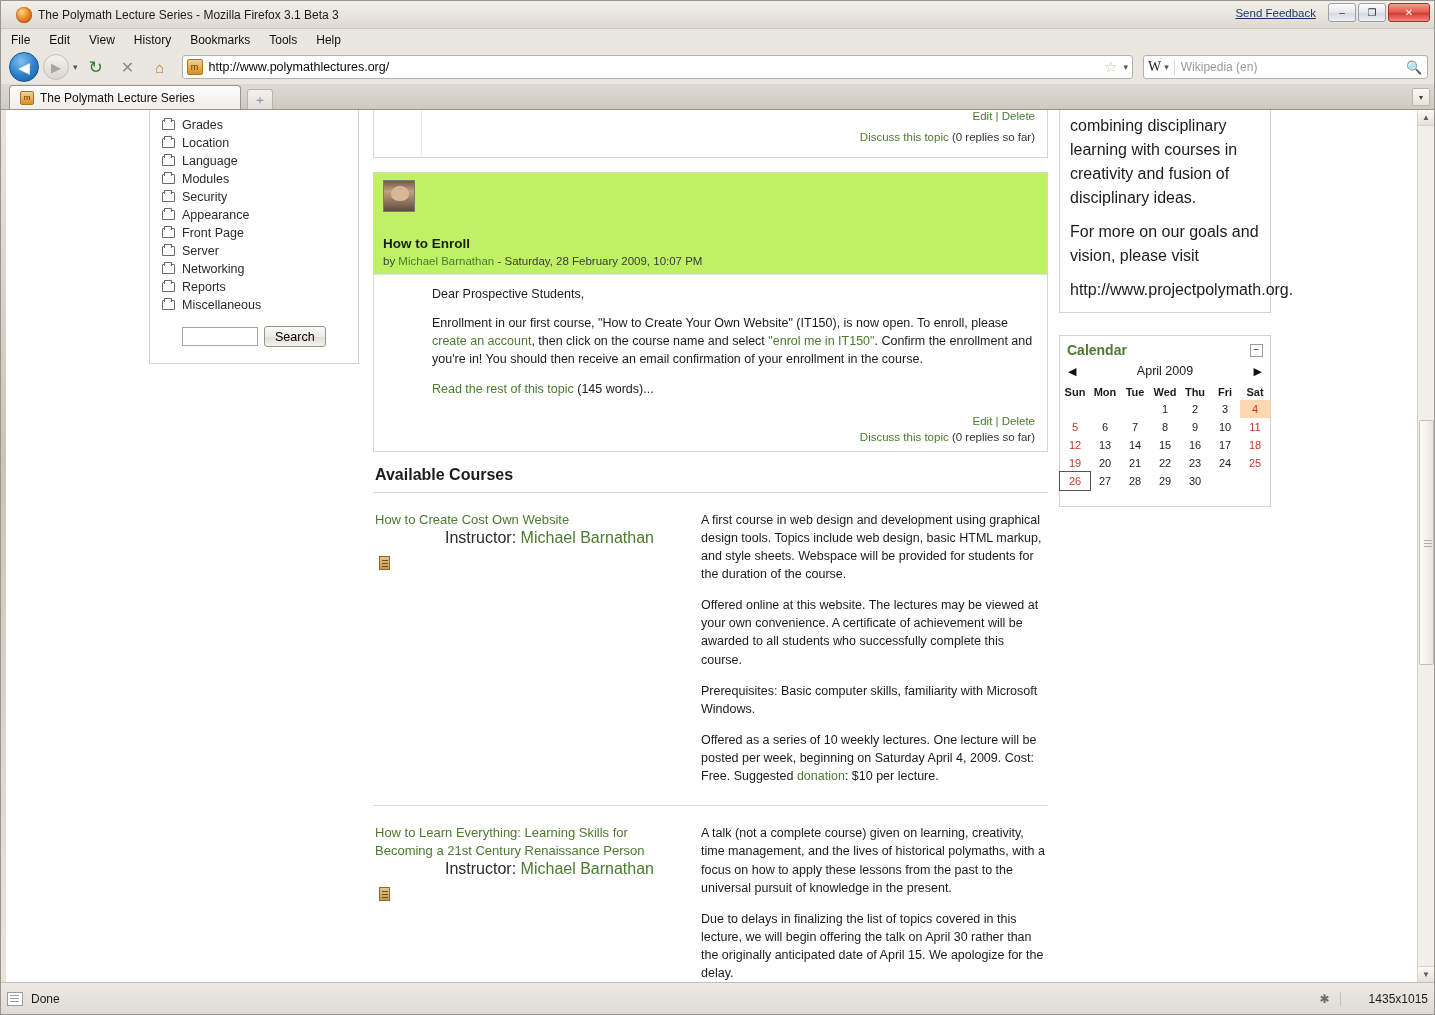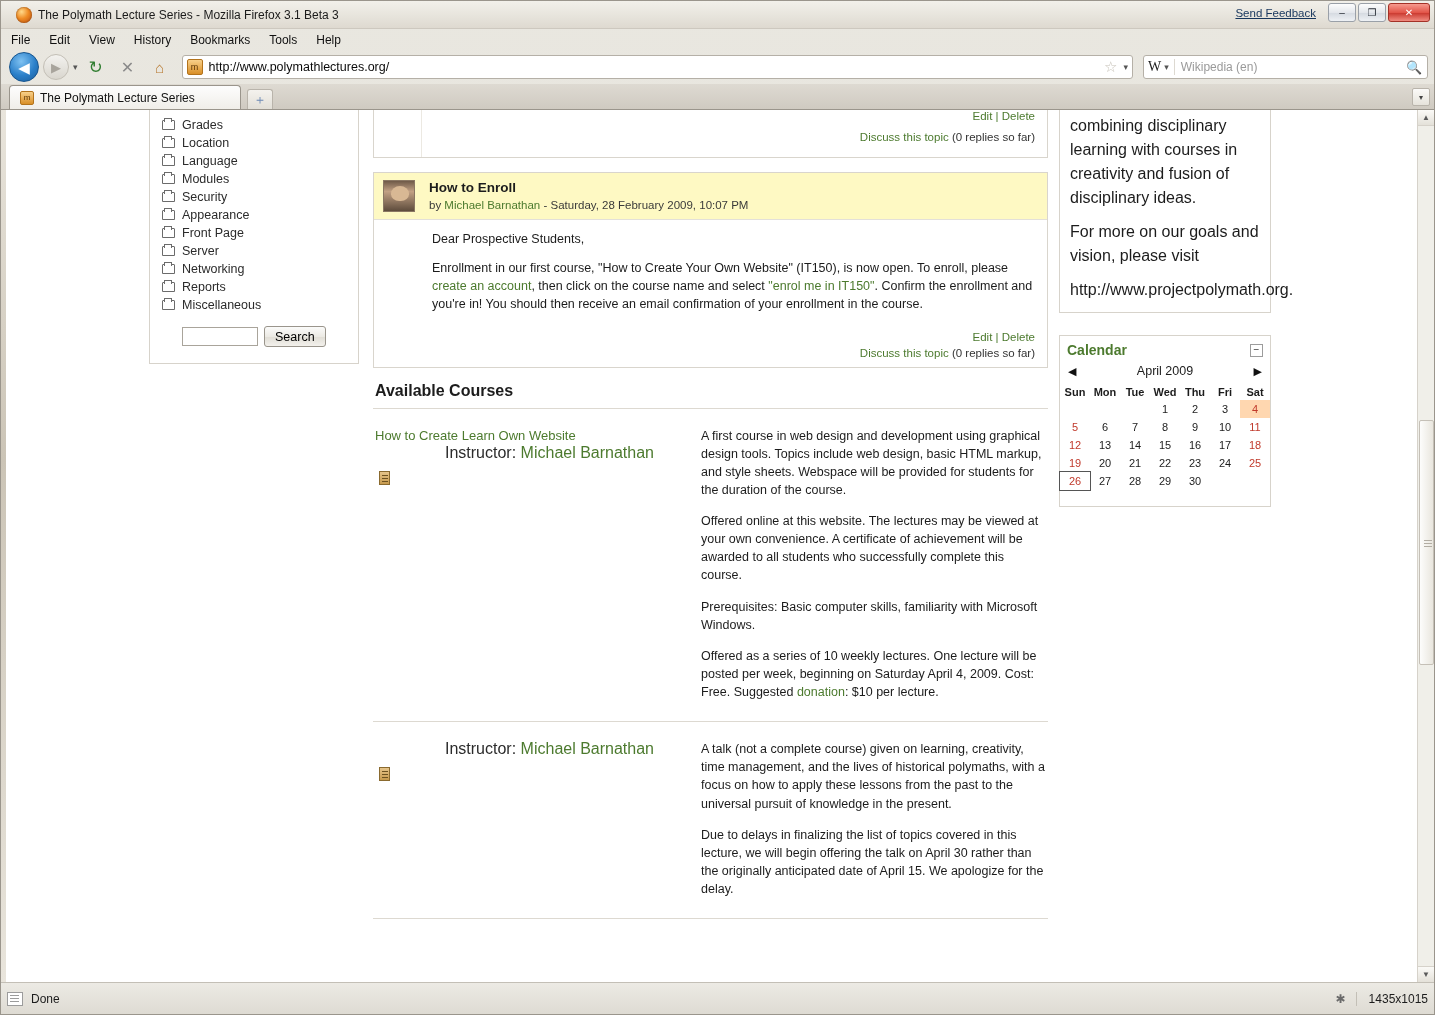--- a/index.html
+++ b/index.html
@@ -279,24 +279,25 @@
     position: absolute;
     left: 224px; top: 0;
     width: 675px;
   }
   .post {
     border: 1px solid #d9d5cd;
     background: #fff;
     margin-bottom: 14px;
   }
   .post-head {
-    display: flex; align-items: flex-start; gap: 14px;
-    background: #fef9c3;
+    display: flex; align-items: flex-start; gap: 24px;
+    background: #bef264;
     border-bottom: 1px solid #e3e0d9;
     padding: 7px 9px;
+    flex-direction: column;
   }
   .avatar {
     width: 32px; height: 32px;
     background: linear-gradient(to bottom, #6f5a48 0%, #c2a184 35%, #5e4c3c 100%);
     border: 1px solid #8a7763;
     flex: none;
     position: relative;
     overflow: hidden;
   }
   .avatar:after {
@@ -486,21 +487,21 @@
   .status-icon:after {
     content: ""; position: absolute; left: 2px; top: 2px;
     width: 9px; height: 1px; background: #9c9c9c;
     box-shadow: 0 3px 0 #9c9c9c, 0 6px 0 #9c9c9c;
   }
   .status-right {
     margin-left: auto; display: flex; align-items: center; gap: 10px;
   }
   .dims {
     border-left: 1px solid #c3bfb6;
-    padding-left: 12px; font-size: 12px; color: #1c1c1c;
+    padding-left: 28px; font-size: 12px; color: #1c1c1c;
   }
   .bug-icon { color: #6a6a6a; font-size: 12px; }
 </style>
 </head>
 <body>
 
 <div class="window">
 
   <div class="titlebar">
     <div class="ff-logo"></div>
@@ -641,55 +642,60 @@
                   <a class="link">Michael Barnathan</a>
                   <span>- Saturday, 28 February 2009, 10:07 PM</span>
                 </div>
               </div>
             </div>
             <div class="post-body">
               <p>Dear Prospective Students,</p>
               <p>
                 <span>Enrollment in our first course, "How to Create Your Own Website" (IT150), is now open. To enroll, please </span><a class="link">create an account</a><span>, then click on the course name and select </span><a class="link">"enrol me in IT150"</a><span>. Confirm the enrollment and you're in! You should then receive an email confirmation of your enrollment in the course.</span>
               </p>
+              <p>
+                <a class="link">Read the rest of this topic</a>
+                <span>(145 words)...</span>
+              </p>
             </div>
             <div class="post-actions">
               <a>Edit</a>
               <span>|</span>
               <a>Delete</a>
             </div>
             <div class="discuss-row">
               <a>Discuss this topic</a>
               <span>(0 replies so far)</span>
             </div>
           </div>
 
           <h2 class="section-title">Available Courses</h2>
 
           <div class="course-row">
             <div class="course-left">
-              <a class="course-name">How to Create Learn Own Website</a>
+              <a class="course-name">How to Create Cost Own Website</a>
               <div class="course-instructor">
                 <span>Instructor:</span>
                 <a>Michael Barnathan</a>
               </div>
               <div class="course-doc-icon"></div>
             </div>
             <div class="course-right">
               <p>A first course in web design and development using graphical design tools. Topics include web design, basic HTML markup, and style sheets. Webspace will be provided for students for the duration of the course.</p>
               <p>Offered online at this website. The lectures may be viewed at your own convenience. A certificate of achievement will be awarded to all students who successfully complete this course.</p>
               <p>Prerequisites: Basic computer skills, familiarity with Microsoft Windows.</p>
               <p>
                 <span>Offered as a series of 10 weekly lectures. One lecture will be posted per week, beginning on Saturday April 4, 2009. Cost: Free. Suggested </span><a class="link">donation</a><span>: $10 per lecture.</span>
               </p>
             </div>
           </div>
 
           <div class="course-row">
             <div class="course-left">
+              <a class="course-name">How to Learn Everything: Learning Skills for Becoming a 21st Century Renaissance Person</a>
               <div class="course-instructor">
                 <span>Instructor:</span>
                 <a>Michael Barnathan</a>
               </div>
               <div class="course-doc-icon"></div>
             </div>
             <div class="course-right">
               <p>A talk (not a complete course) given on learning, creativity, time management, and the lives of historical polymaths, with a focus on how to apply these lessons from the past to the universal pursuit of knowledge in the present.</p>
               <p>Due to delays in finalizing the list of topics covered in this lecture, we will begin offering the talk on April 30 rather than the originally anticipated date of April 15. We apologize for the delay.</p>
             </div>

